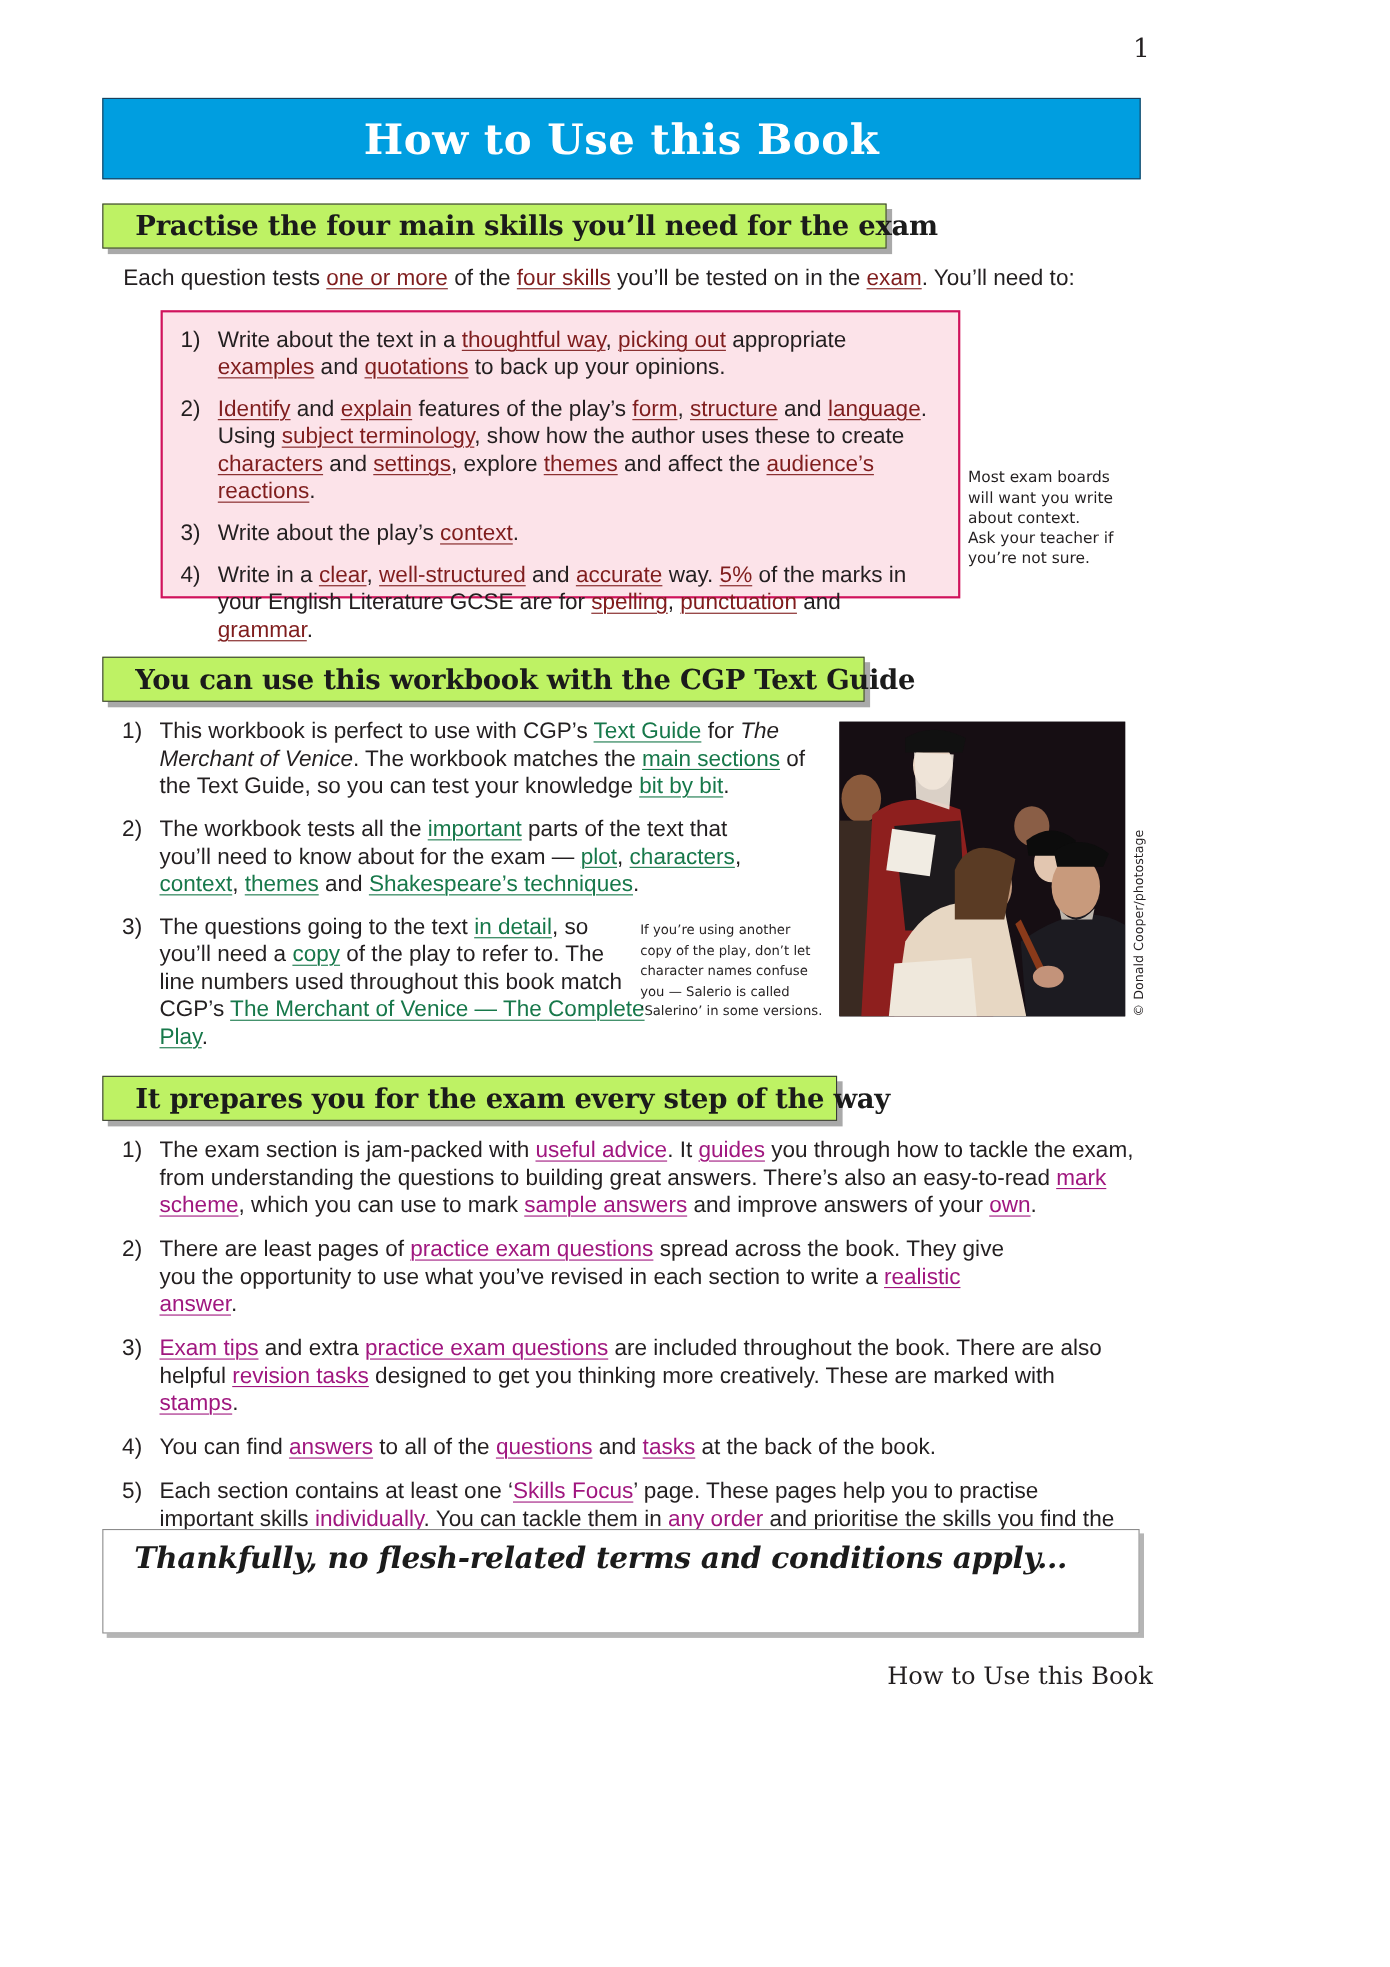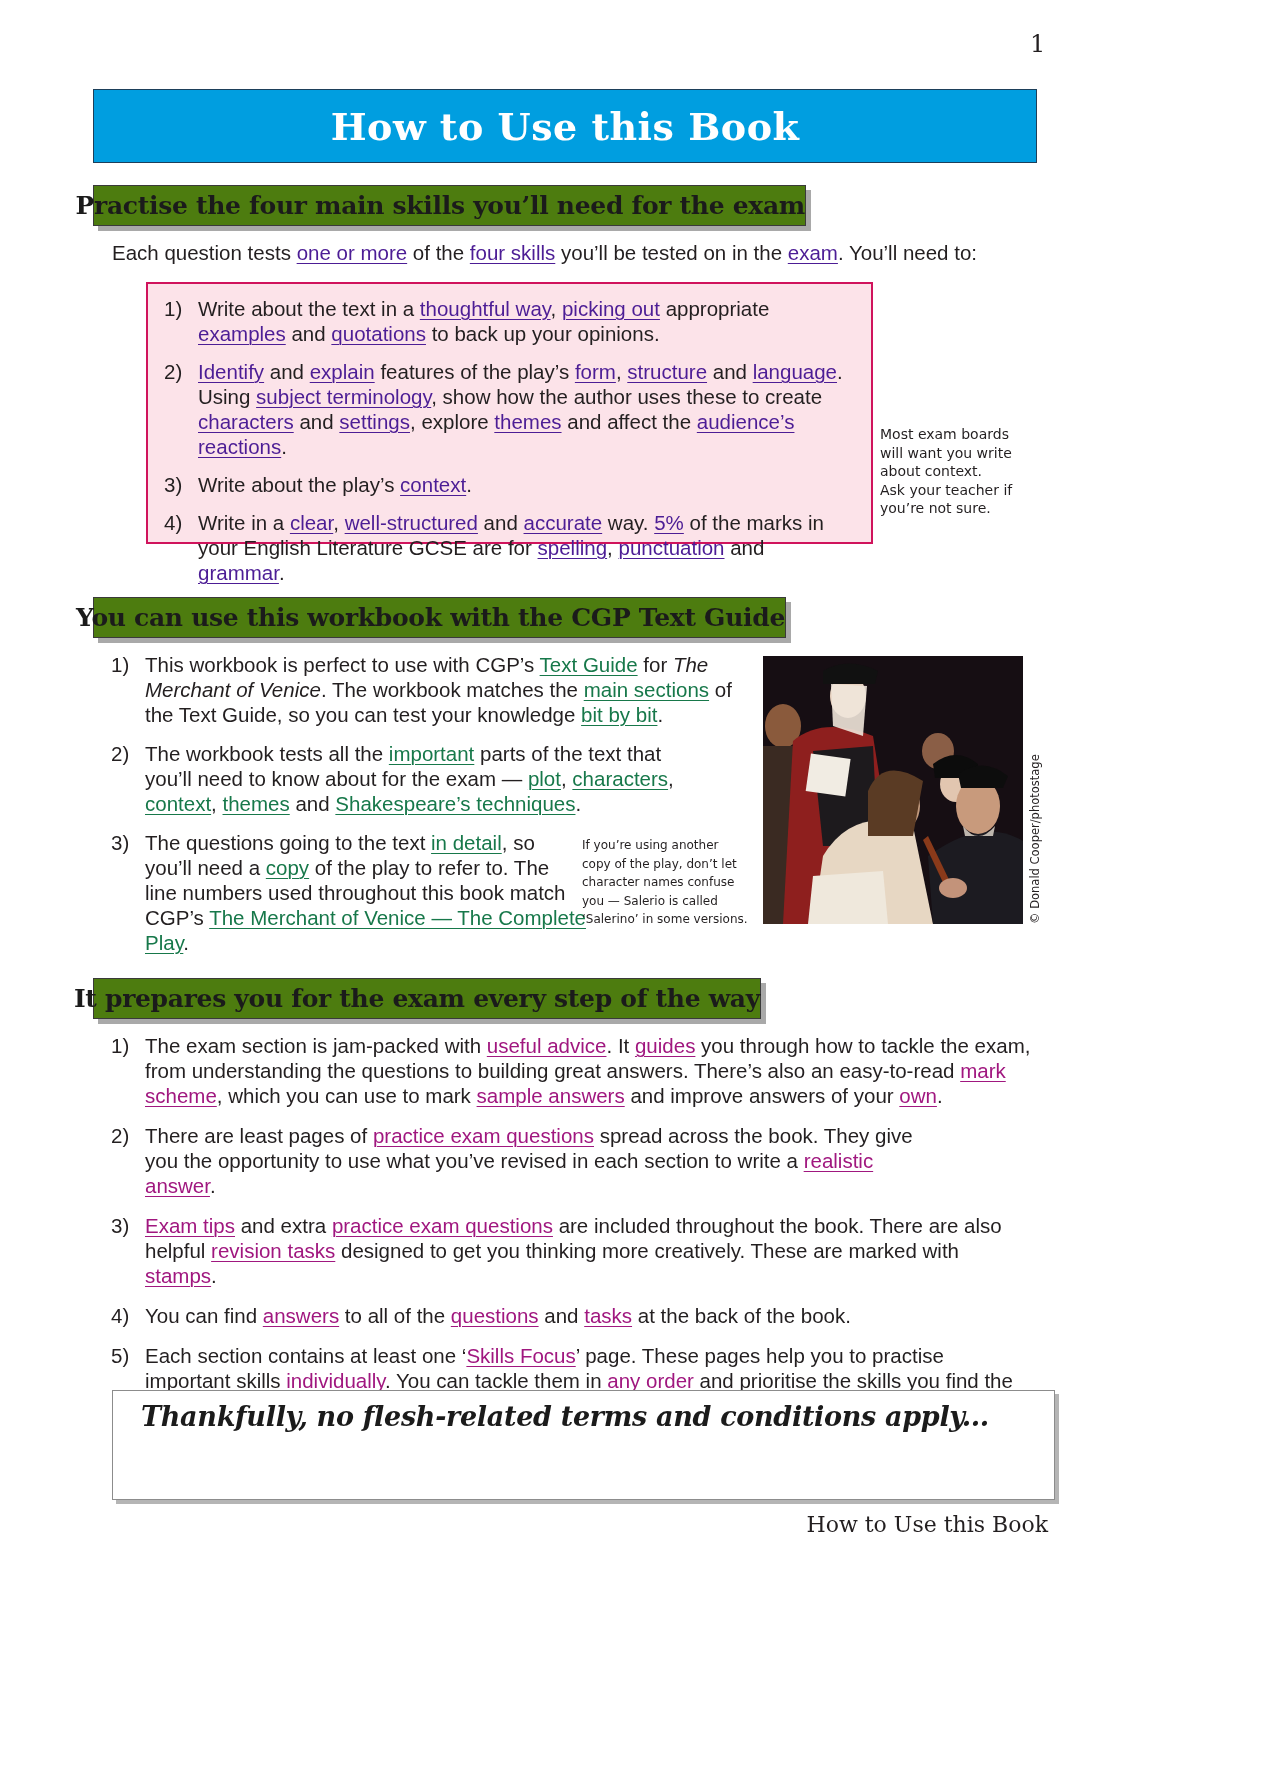--- a/index.html
+++ b/index.html
@@ -16,34 +16,34 @@
     background: #009ee0; border: 1.5px solid #1d3f5a;
     display: flex; align-items: center; justify-content: center;
   }
   .title-banner span {
     font-family: "DejaVu Serif", "Liberation Serif", serif; font-weight: bold;
     color: #ffffff; font-size: 38px; letter-spacing: 0.5px;
   }
 
   .section-header {
     position: absolute; height: 41px;
-    background: #4d7c0f; border: 1.5px solid #3a3a3a;
+    background: #bef264; border: 1.5px solid #3a3a3a;
     box-shadow: 5px 5px 0 #a9a9a9;
-    display: flex; align-items: center; padding-left: 4px; justify-content: flex-end;
+    display: flex; align-items: center; padding-left: 29px;
   }
   .section-header span {
     font-family: "DejaVu Serif", "Liberation Serif", serif; font-weight: bold;
     font-size: 25px; color: #1b1b1b; white-space: nowrap; letter-spacing: -0.3px;
   }
 
   .body-text {
     font-family: "Liberation Sans", "DejaVu Sans", sans-serif; font-size: 20.5px; line-height: 25px; color: #231f20;
   }
   .lnk { text-decoration: underline; text-underline-offset: 3px; text-decoration-thickness: 1px; }
-  .pink { color: #4c1d95; }
+  .pink { color: #7f1d1d; }
   .green { color: #17784a; }
   .purple { color: #a0177f; }
 
   .intro { position: absolute; left: 112px; top: 240px; white-space: nowrap; }
 
   .skills-box {
     position: absolute; left: 146px; top: 282px; width: 727px; height: 262px;
     background: #fce3e9; border: 2px solid #d0135c;
     padding: 12px 10px 0 16px;
   }
@@ -61,24 +61,23 @@
   .photo {
     position: absolute; left: 763px; top: 656px; width: 260px; height: 268px;
     background: #140f14; overflow: hidden;
   }
   .credit {
     position: absolute; left: 1028px; top: 924px; transform-origin: left top; transform: rotate(-90deg);
     font-family: "DejaVu Sans", sans-serif; font-size: 11.5px; color: #231f20; white-space: nowrap;
   }
 
   .summary-box {
-    position: absolute; left: 93px; top: 1390px; width: 943px; height: 110px;
+    position: absolute; left: 93px; top: 1390px; width: 943px; height: 95px;
     border: 1.5px solid #8c8c8c; box-shadow: 4px 4px 0 #b5b5b5; background: #fff;
     padding: 10px 0 0 28px;
-    margin-left: 19px;
   }
   .summary-box .heading {
     font-family: "DejaVu Serif", "Liberation Serif", serif; font-weight: bold; font-style: italic;
     font-size: 27px; color: #1b1b1b; white-space: nowrap; letter-spacing: -0.3px; margin-bottom: 8px;
   }
   .summary-box .para { font-size: 18px; line-height: 22.5px; }
 
   .footer {
     position: absolute; right: 216px; top: 1512px;
     font-family: "DejaVu Serif", "Liberation Serif", serif; font-size: 22px; color: #231f20; white-space: nowrap;

